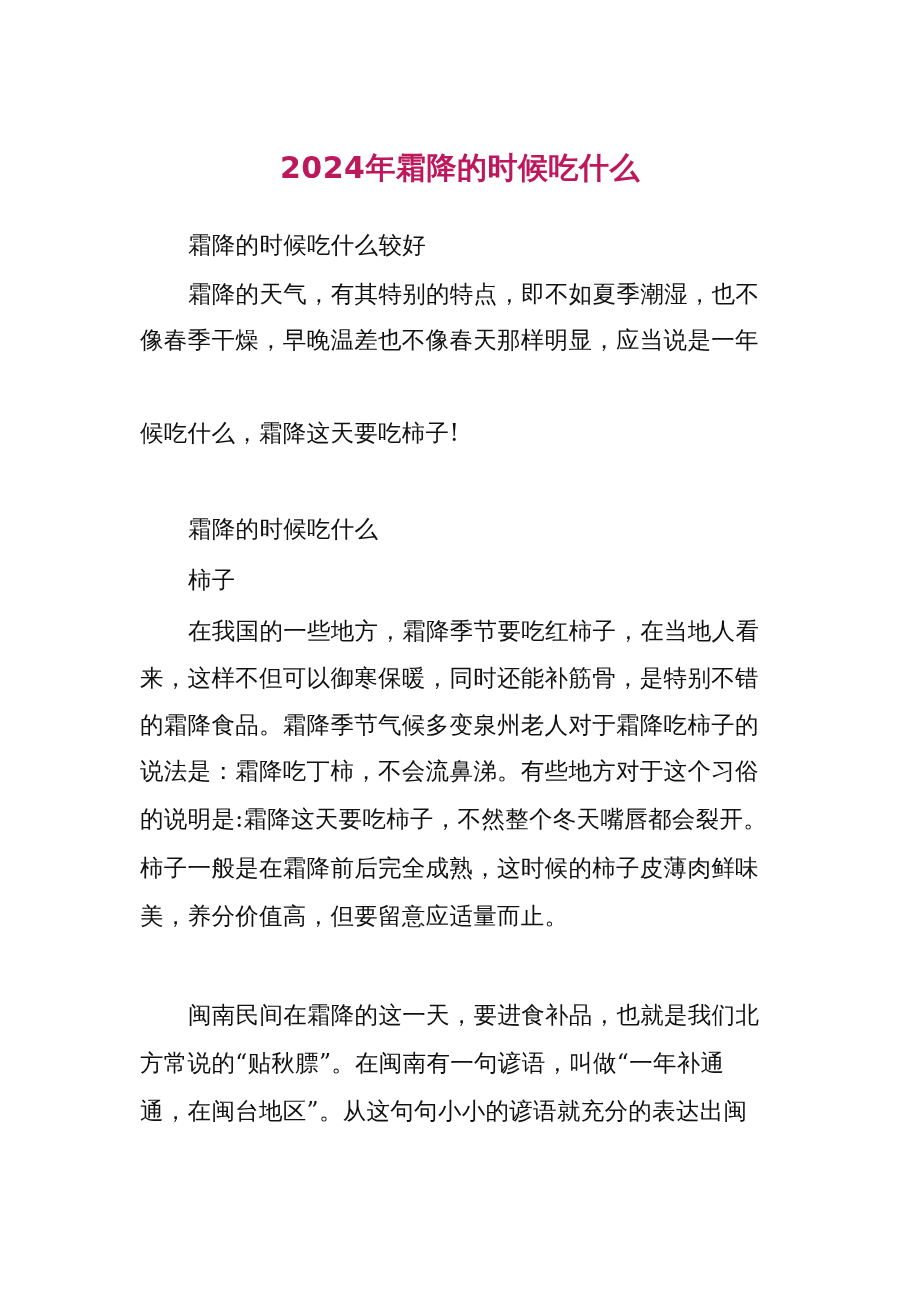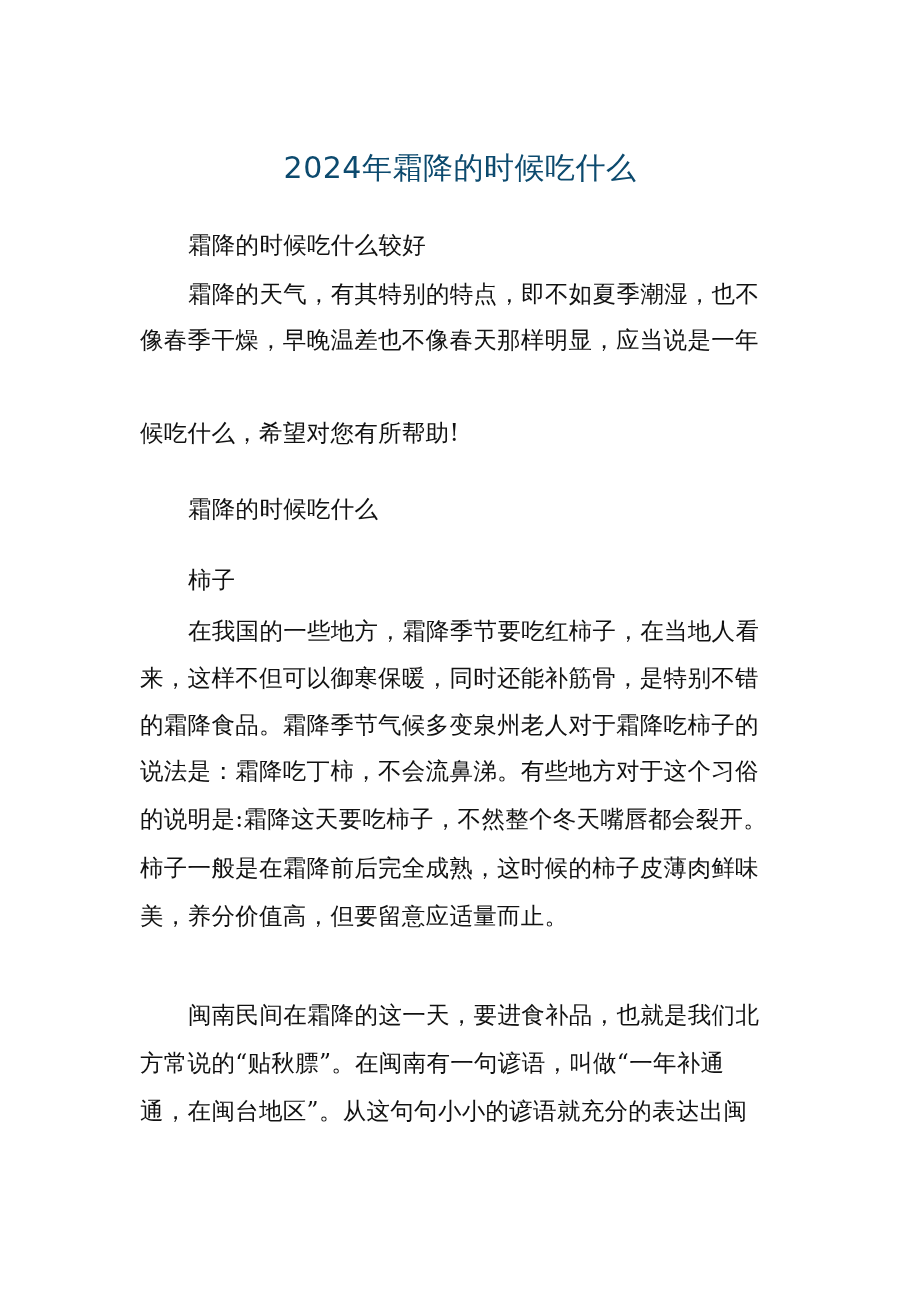--- a/index.html
+++ b/index.html
@@ -1,37 +1,37 @@
 <!DOCTYPE html>
 <html><head>
   <meta charset="utf-8">
   <style>
     html, body { margin: 0; padding: 0; background: #ffffff; }
     body { width: 920px; height: 1302px; position: relative; overflow: hidden;
            font-family: "DejaVu Serif", "Liberation Serif", serif; color: #111111; }
     .page { position: absolute; left: 0; top: 0; width: 920px; height: 1302px; background: #ffffff; }
     .title { position: absolute; left: 0; width: 920px; top: 146px; text-align: center;
-             font-family: "DejaVu Sans", "Liberation Sans", sans-serif; font-weight: normal;
-             font-size: 30px; line-height: 44px; color: #0c4a6e; letter-spacing: 0.5px; }
+             font-family: "DejaVu Sans", "Liberation Sans", sans-serif; font-weight: bold;
+             font-size: 30px; line-height: 44px; color: #be185d; letter-spacing: 0.5px; }
     .line { position: absolute; left: 140px; width: 650px; font-size: 23.5px; line-height: 30px;
             white-space: nowrap; letter-spacing: 0.3px; }
     .indent { left: 188px; width: 602px; font-family: Liberation Serif, serif; }
   </style>
 </head>
 <body>
 
 <div class="page">
   <div class="title">2024年霜降的时候吃什么</div>
 
   <div class="line indent" style="top:230px">霜降的时候吃什么较好</div>
   <div class="line indent" style="top:279px">霜降的天气，有其特别的特点，即不如夏季潮湿，也不</div>
   <div class="line" style="top:325px">像春季干燥，早晚温差也不像春天那样明显，应当说是一年</div>
-  <div class="line" style="top:418px">候吃什么，希望对您有所帮助!</div>
+  <div class="line" style="top:418px">候吃什么，霜降这天要吃柿子!</div>
 
-  <div class="line indent" style="top:494px">霜降的时候吃什么</div>
+  <div class="line indent" style="top:514px">霜降的时候吃什么</div>
   <div class="line indent" style="top:565px">柿子</div>
   <div class="line indent" style="top:616px">在我国的一些地方，霜降季节要吃红柿子，在当地人看</div>
   <div class="line" style="top:663px">来，这样不但可以御寒保暖，同时还能补筋骨，是特别不错</div>
   <div class="line" style="top:710px">的霜降食品。霜降季节气候多变泉州老人对于霜降吃柿子的</div>
   <div class="line" style="top:756px">说法是：霜降吃丁柿，不会流鼻涕。有些地方对于这个习俗</div>
   <div class="line" style="top:804px">的说明是:霜降这天要吃柿子，不然整个冬天嘴唇都会裂开。</div>
   <div class="line" style="top:853px">柿子一般是在霜降前后完全成熟，这时候的柿子皮薄肉鲜味</div>
   <div class="line" style="top:901px">美，养分价值高，但要留意应适量而止。</div>
 
   <div class="line indent" style="top:1000px">闽南民间在霜降的这一天，要进食补品，也就是我们北</div>

